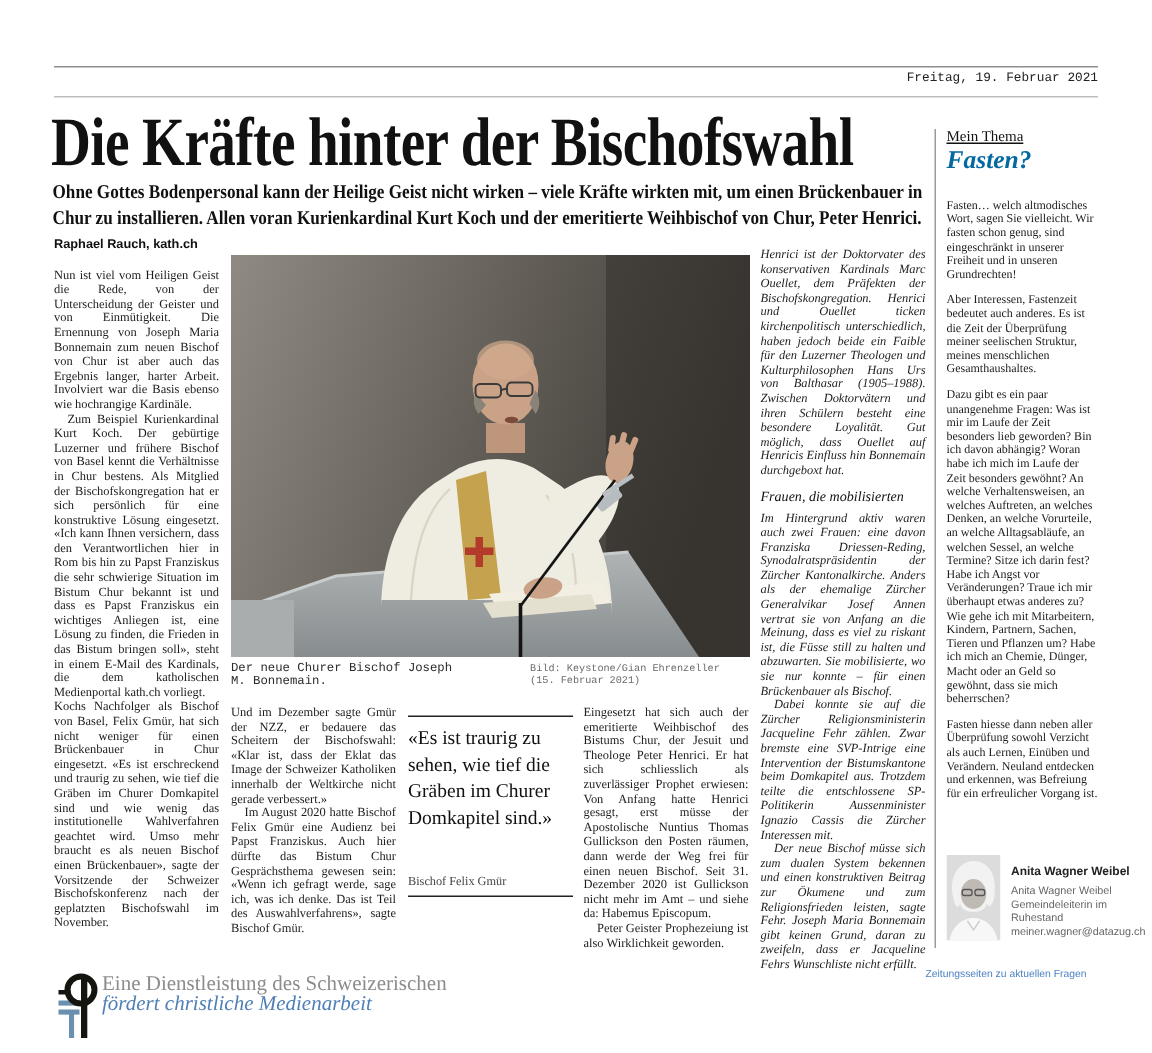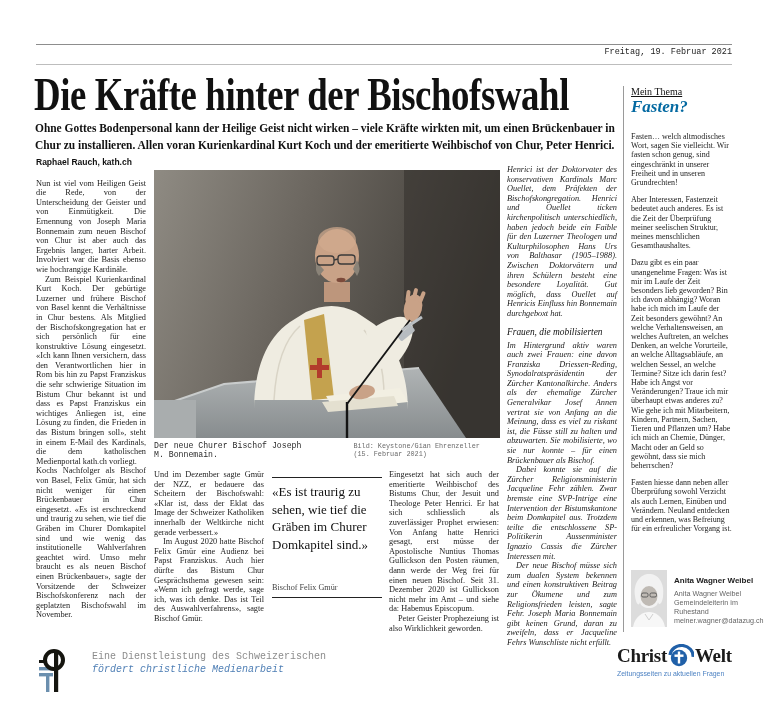--- a/index.html
+++ b/index.html
@@ -52,21 +52,21 @@
   .side-body p { margin:0 0 8px 0; }
   .author { position:absolute; left:631px; top:570px; width:101px; display:flex;align-items:center; }
   .author-photo { width:36px; height:57px; flex:0 0 auto; }
   .author-text { margin-left:7px; font-family:"Liberation Sans","DejaVu Sans",sans-serif; }
   .author-name { font-size:8px; font-weight:700; line-height:9.5px; color:#222; margin-top:4px; }
   .author-detail { font-size:7.2px; line-height:9px; color:#666; margin-top:3px; }
 
   
   .skpv { position:absolute; left:38px; top:648px; display:flex; }
   .skpv-logo { width:30px; height:44px; flex:0 0 auto; }
-  .skpv-text { margin-left:24px; font-family:Liberation Mono, monospace; font-size:10px; line-height:12.5px; padding-top:3px; }
+  .skpv-text { margin-left:0; font-family:Liberation Serif, serif; font-size:14px; line-height:12.5px; padding-top:3px; }
   .skpv-gray { color:#8c8c8c; }
   .skpv-blue { color:#4f7fb5; font-style:italic; }
 
   .brand { position:absolute; left:617px; top:644px; width:120px; }
   .brand-row { display:flex; align-items:center; }
   .brand-word { font-size:19px; font-weight:600; color:#1b1b1b; letter-spacing:-0.3px; }
   .brand-icon { width:26px; height:24px; margin:0 1px; }
   .brand-tag { font-size:6.9px; color:#4d82c2; font-family:"Liberation Sans","DejaVu Sans",sans-serif; margin-top:2px; }
 </style>
 </head>
@@ -211,26 +211,16 @@
       <circle cx="16" cy="12" r="9" fill="none" stroke="#15150f" stroke-width="4"></circle>
       <rect x="16" y="3" width="4.2" height="41" fill="#15150f"></rect>
     </svg>
     <div class="skpv-text">
       <div class="skpv-gray">Eine Dienstleistung des Schweizerischen</div>
       <div class="skpv-blue">fördert christliche Medienarbeit</div>
     </div>
   </div>
 
   <div class="brand">
-    <div class="brand-row">
-      <span class="brand-word">Christ</span>
-      <svg class="brand-icon" viewBox="0 0 26 24">
-        <path d="M2,11 A 11.5,10.5 0 0 1 25,13" fill="none" stroke="#2060a8" stroke-width="3.2"></path>
-        <circle cx="11" cy="14" r="8.2" fill="#2060a8"></circle>
-        <rect x="9.8" y="7.5" width="2.4" height="12" fill="#ffffff"></rect>
-        <rect x="6.5" y="10.5" width="9" height="2.4" fill="#ffffff"></rect>
-      </svg>
-      <span class="brand-word">Welt</span>
-    </div>
     <div class="brand-tag">Zeitungsseiten zu aktuellen Fragen</div>
   </div>
 
 </div>
 
 </body></html>

